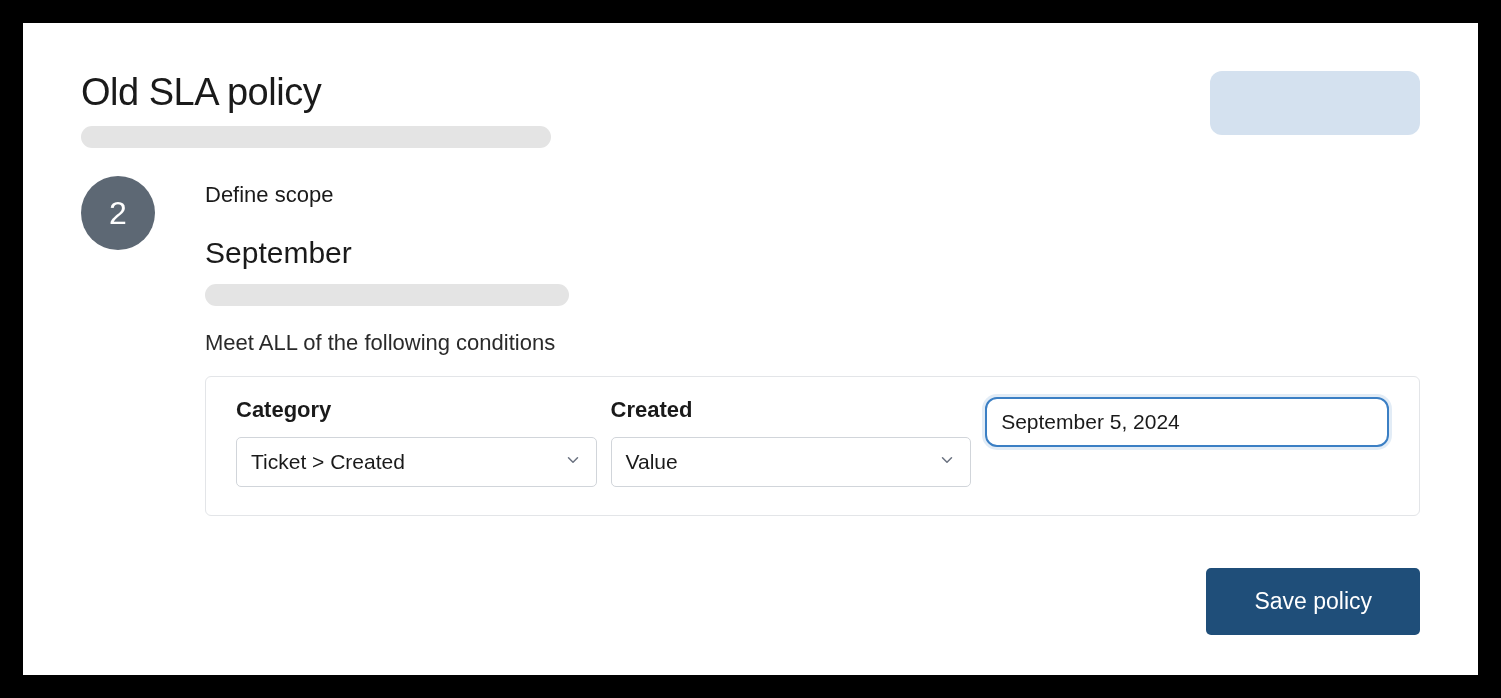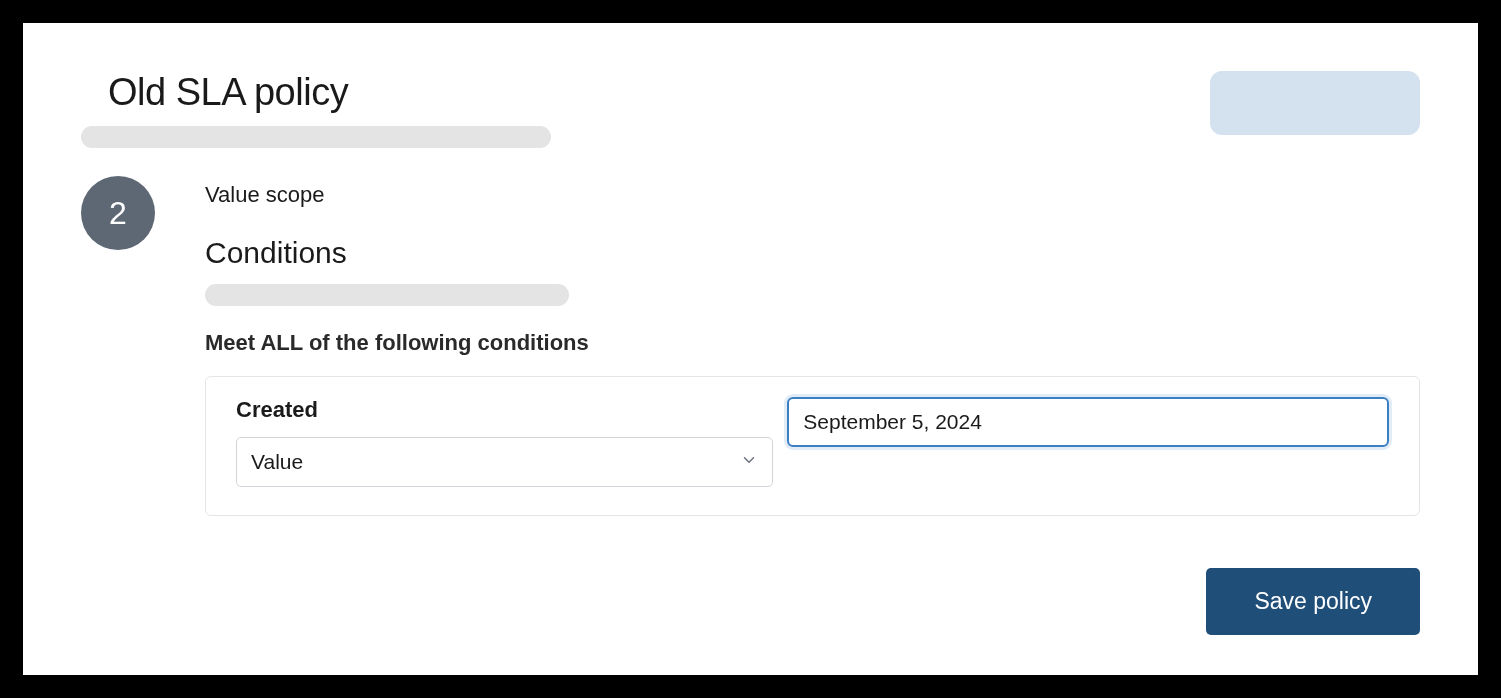--- a/index.html
+++ b/index.html
@@ -19,21 +19,20 @@
     position: relative;
     display: flex;
     flex-direction: column;
   }
   .page-title {
     font-size: 38px;
     font-weight: 500;
     color: #1a1a1a;
     letter-spacing: -0.5px;
     margin-bottom: 12px;
-    margin-left: 27px;
   }
   .top-row {
     display: flex;
     justify-content: space-between;
     align-items: flex-start;
   }
   .grey-bar {
     background: #e4e4e4;
     border-radius: 999px;
     height: 22px;
@@ -96,21 +95,21 @@
   }
   .grey-bar-small {
     background: #e4e4e4;
     border-radius: 999px;
     height: 22px;
     width: 364px;
     margin-bottom: 24px;
   }
   .meet-all {
     font-size: 22px;
-    font-weight: 700;
+    font-weight: 400;
     color: #2a2a2a;
     margin-bottom: 20px;
   }
   .cond-card {
     border: 1px solid #e3e5e8;
     border-radius: 6px;
     padding: 20px 30px 28px 30px;
     display: flex;
     gap: 14px;
   }
@@ -140,21 +139,21 @@
   }
   .select-box .chev {
     position: absolute;
     right: 14px;
     top: 50%;
     transform: translateY(-50%);
     pointer-events: none;
   }
   .input-box {
     border: 2px solid #3b7fc4;
-    border-radius: 6px;
+    border-radius: 12px;
     height: 50px;
     padding: 4px 14px;
     font-size: 21px;
     color: #1a1a1a;
     background: #fff;
     outline: none;
     box-shadow: 0 0 0 3px rgba(59,127,196,0.15);
   }
   .footer {
     margin-top: auto;
@@ -185,29 +184,40 @@
     <div class="blue-pill"></div>
   </div>
 
   <div class="step-row">
     <div class="step-col">
       <div class="step-circle">2</div>
       <div class="step-line"></div>
     </div>
 
     <div class="step-content">
-      <div class="define-scope">Value scope</div>
-
-      <div class="conditions-title">Conditions</div>
+      <div class="define-scope">Define scope</div>
+
+      <div class="conditions-title">September</div>
       <div class="grey-bar-small"></div>
 
       <div class="meet-all">Meet ALL of the following conditions</div>
 
       <div class="cond-card">
 
+        <div class="cond-col">
+          <div class="cond-label">Category</div>
+          <div class="select-box">
+            <span>Ticket &gt; Created</span>
+            <span class="chev">
+              <svg width="18" height="18" viewBox="0 0 24 24" fill="none" stroke="#6b7280" stroke-width="2" stroke-linecap="round" stroke-linejoin="round">
+                  <polyline points="6 9 12 15 18 9"></polyline>
+                </svg>
+            </span>
+          </div>
+        </div>
 
         <div class="cond-col">
           <div class="cond-label">Created</div>
           <div class="select-box">
             <span>Value</span>
             <span class="chev">
               <svg width="18" height="18" viewBox="0 0 24 24" fill="none" stroke="#6b7280" stroke-width="2" stroke-linecap="round" stroke-linejoin="round">
                   <polyline points="6 9 12 15 18 9"></polyline>
                 </svg>
             </span>

